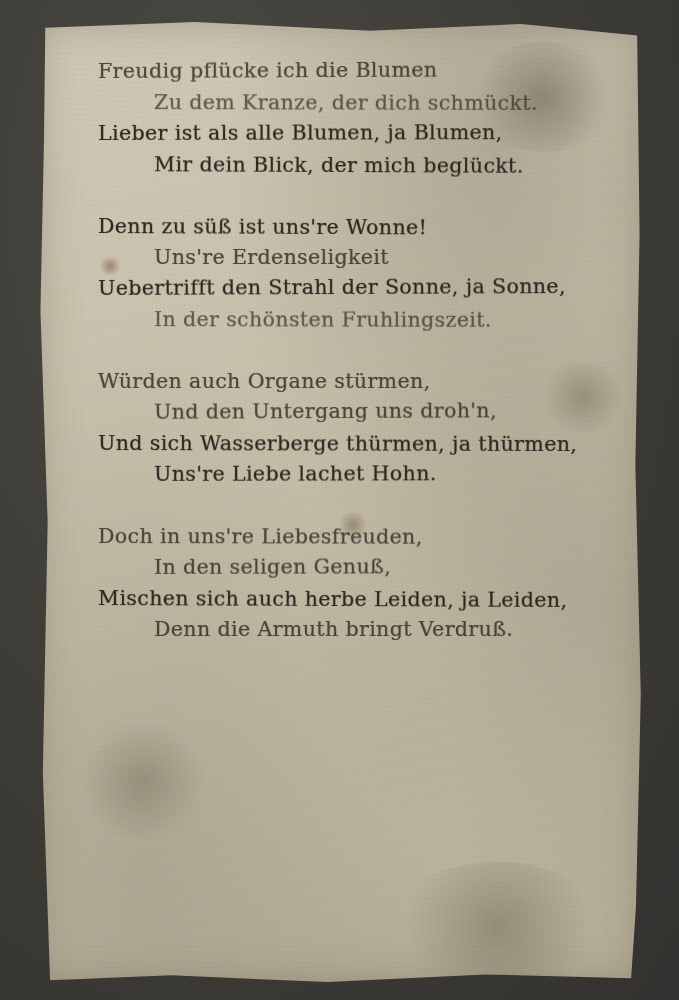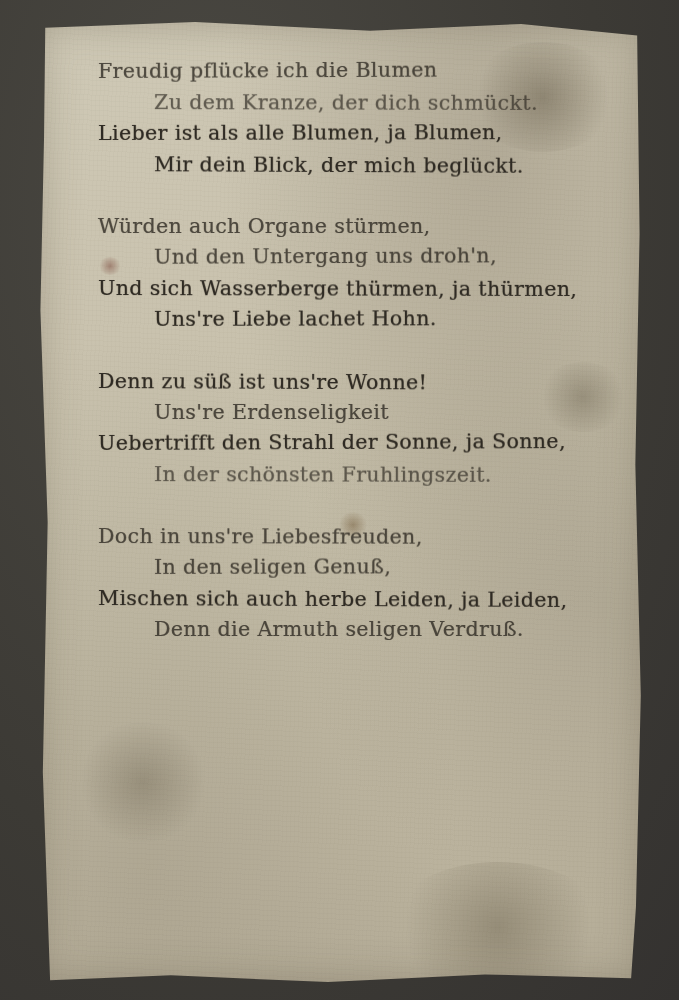--- a/index.html
+++ b/index.html
@@ -118,34 +118,34 @@
     <div class="spot" style="left:60px; top:235px; width:24px; height:18px; background: radial-gradient(circle, rgba(140,70,60,0.45) 0%, rgba(140,70,60,0.0) 70%);"></div>
 
     <div id="text-block">
         <div class="stanza">
           <div class="line faded" style="transform: rotate(-0.24deg);">Freudig pflücke ich die Blumen</div>
           <div class="line indent faded2" style="transform: rotate(0.12deg);">Zu dem Kranze, der dich schmückt.</div>
           <div class="line" style="transform: rotate(-0.12deg);">Lieber ist als alle Blumen, ja Blumen,</div>
           <div class="line indent" style="transform: rotate(0.24deg);">Mir dein Blick, der mich beglückt.</div>
         </div>
         <div class="stanza">
+          <div class="line" style="transform: rotate(0.24deg);">Denn zu süß ist uns're Wonne!</div>
+          <div class="line indent faded" style="transform: rotate(0deg);">Uns're Erdenseligkeit</div>
+          <div class="line" style="transform: rotate(-0.24deg);">Uebertrifft den Strahl der Sonne, ja Sonne,</div>
+          <div class="line indent faded2" style="transform: rotate(0.12deg);">In der schönsten Fruhlingszeit.</div>
+        </div>
+        <div class="stanza">
           <div class="line faded" style="transform: rotate(0deg);">Würden auch Organe stürmen,</div>
           <div class="line indent faded" style="transform: rotate(-0.24deg);">Und den Untergang uns droh'n,</div>
           <div class="line" style="transform: rotate(0.12deg);">Und sich Wasserberge thürmen, ja thürmen,</div>
           <div class="line indent" style="transform: rotate(-0.12deg);">Uns're Liebe lachet Hohn.</div>
         </div>
         <div class="stanza">
-          <div class="line" style="transform: rotate(0.24deg);">Denn zu süß ist uns're Wonne!</div>
-          <div class="line indent faded" style="transform: rotate(0deg);">Uns're Erdenseligkeit</div>
-          <div class="line" style="transform: rotate(-0.24deg);">Uebertrifft den Strahl der Sonne, ja Sonne,</div>
-          <div class="line indent faded2" style="transform: rotate(0.12deg);">In der schönsten Fruhlingszeit.</div>
-        </div>
-        <div class="stanza">
           <div class="line faded" style="transform: rotate(0.12deg);">Doch in uns're Liebesfreuden,</div>
           <div class="line indent faded" style="transform: rotate(-0.12deg);">In den seligen Genuß,</div>
           <div class="line" style="transform: rotate(0.24deg);">Mischen sich auch herbe Leiden, ja Leiden,</div>
-          <div class="line indent faded" style="transform: rotate(0deg);">Denn die Armuth seligen Verdruß.</div>
+          <div class="line indent faded" style="transform: rotate(0deg);">Denn die Armuth bringt Verdruß.</div>
         </div>
       </div>
 
     <div id="edge-shadow"></div>
   </div>
 </div>
 
 </body></html>

